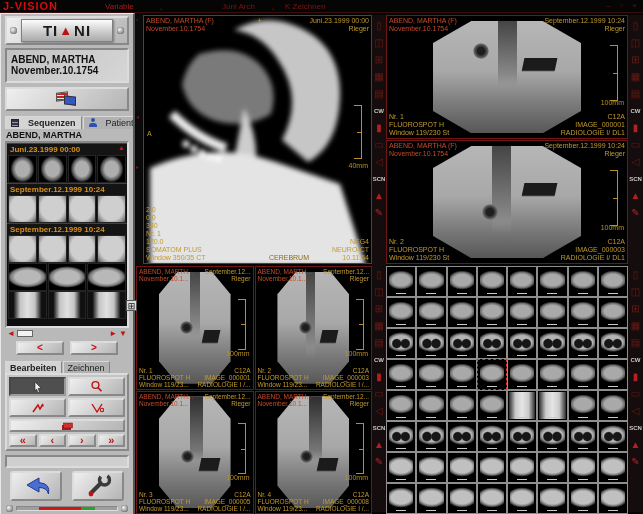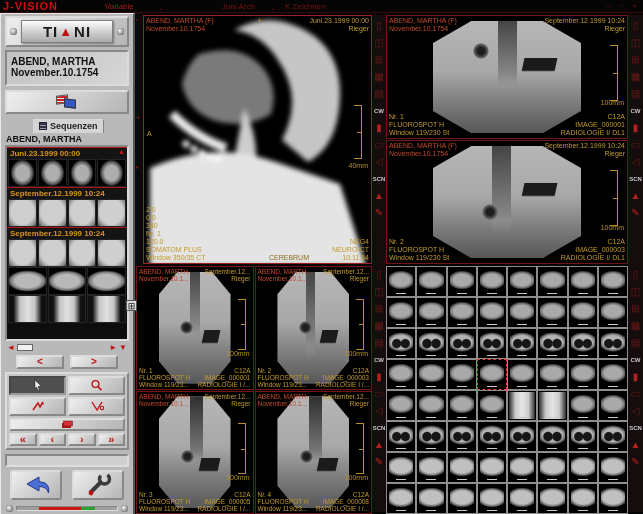--- a/index.html
+++ b/index.html
@@ -33,21 +33,21 @@
   .patient-box { height:38px; margin-bottom:4px; padding:4px 4px; }
   .patient-box .l1 { font-size:10px; font-weight:bold; color:#111; }
   .patient-box .l2 { font-size:10px; font-weight:bold; color:#111; }
 
   .flag-btn { height:26px; margin-bottom:5px; display:flex; align-items:center; justify-content:center; cursor:pointer; }
   .flags { position:relative; width:22px; height:16px; }
   .flag-a { position:absolute; left:0; top:1px; width:12px; height:9px; background:repeating-linear-gradient(180deg,#c42222 0 2px,#e8e8e8 2px 3px); border:1px solid #555; transform:skewY(-6deg); }
   .flag-b { position:absolute; left:8px; top:5px; width:12px; height:9px; background:#3557c4; border:1px solid #333; transform:skewY(6deg); }
 
   .tabs-row { display:flex; height:15px; gap:1px; }
-  .tab { display:flex; align-items:center; gap:3px; padding:0 5px; font-size:9px; background:#b2b2b2; border:1px outset #d8d8d8; border-bottom:none; color:#222; cursor:pointer;margin-left:28px; }
+  .tab { display:flex; align-items:center; gap:9px; padding:0 5px; font-size:9px; background:#b2b2b2; border:1px outset #d8d8d8; border-bottom:none; color:#222; cursor:pointer; }
   .tab.active { background:#d4d4d4; font-weight:bold; }
   .seq-icon { width:8px; height:8px; background:repeating-linear-gradient(180deg,#334 0 2px,#99a 2px 3px); border:1px solid #223; }
   .person-icon { width:8px; height:9px; position:relative; }
   .person-icon::before { content:""; position:absolute; left:2px; top:0; width:4px; height:4px; border-radius:50%; background:#3050b0; }
   .person-icon::after { content:""; position:absolute; left:0; bottom:0; width:8px; height:4px; border-radius:3px 3px 0 0; background:#3050b0; }
 
   .plist-label { height:12px; font-size:9px; font-weight:bold; color:#111; padding:1px 1px; }
 
   .series-list { height:213px; background:#0d0d0d; border:2px inset #dcdcdc; overflow:hidden; position:relative; }
   .series-entry { position:relative; }
@@ -268,20 +268,24 @@
       <span class="hs-spacer"></span>
       <span class="hs-arrow">►</span>
       <span class="hs-arrow">▼</span>
     </div>
 
     <div class="nav-row">
       <div class="nav-btn bevel-up">&lt;</div>
       <div class="nav-btn bevel-up">&gt;</div>
     </div>
 
+    <div class="tool-tabs">
+      <div class="tab active">Bearbeiten</div>
+      <div class="tab">Zeichnen</div>
+    </div>
 
     <div class="tool-panel">
       <div class="tool-row">
         <div class="tool-btn pressed">
           <svg width="12" height="12" viewBox="0 0 12 12">
               <polygon points="3,1 9,7 6,7.5 7.5,11 6,11.5 4.5,8 3,10" fill="#f2f2f2" stroke="#111" stroke-width="0.5"></polygon>
             </svg>
         </div>
         <div class="tool-btn bevel-up">
           <svg width="13" height="13" viewBox="0 0 13 13">

